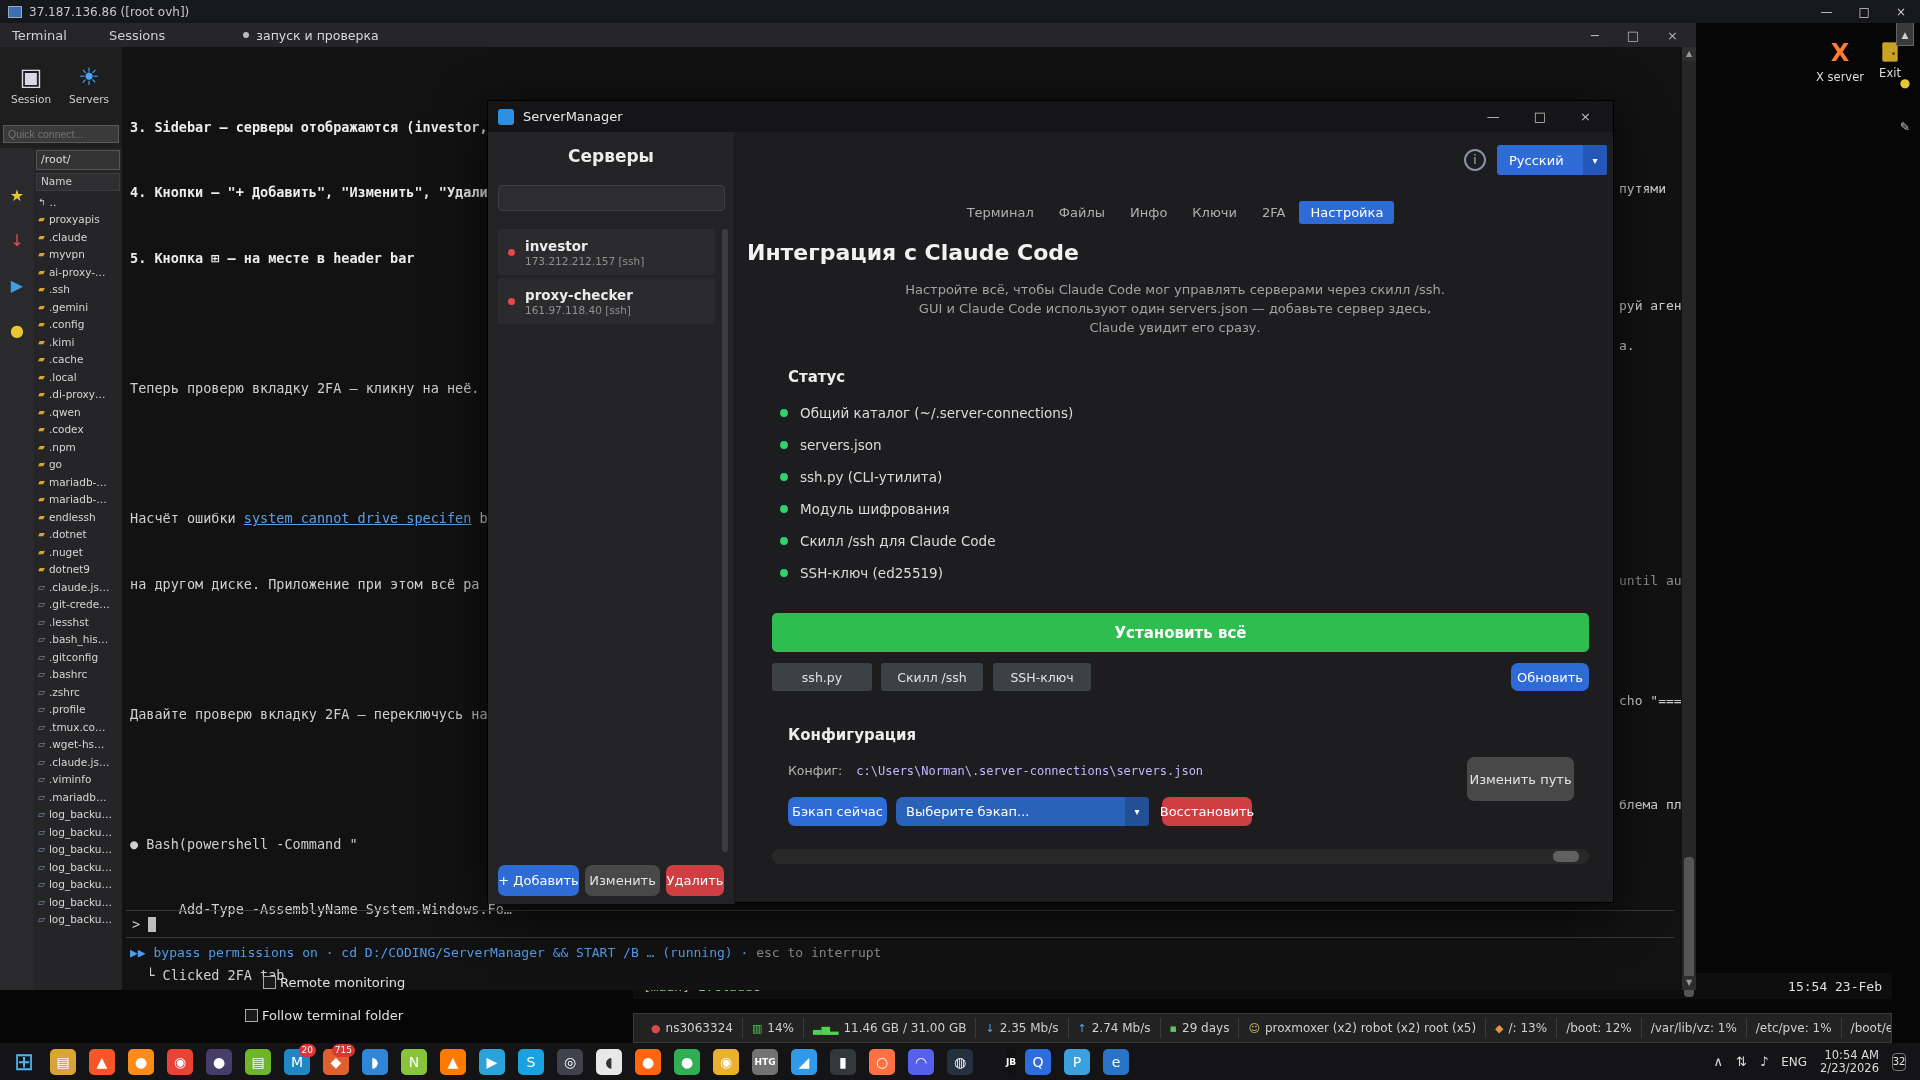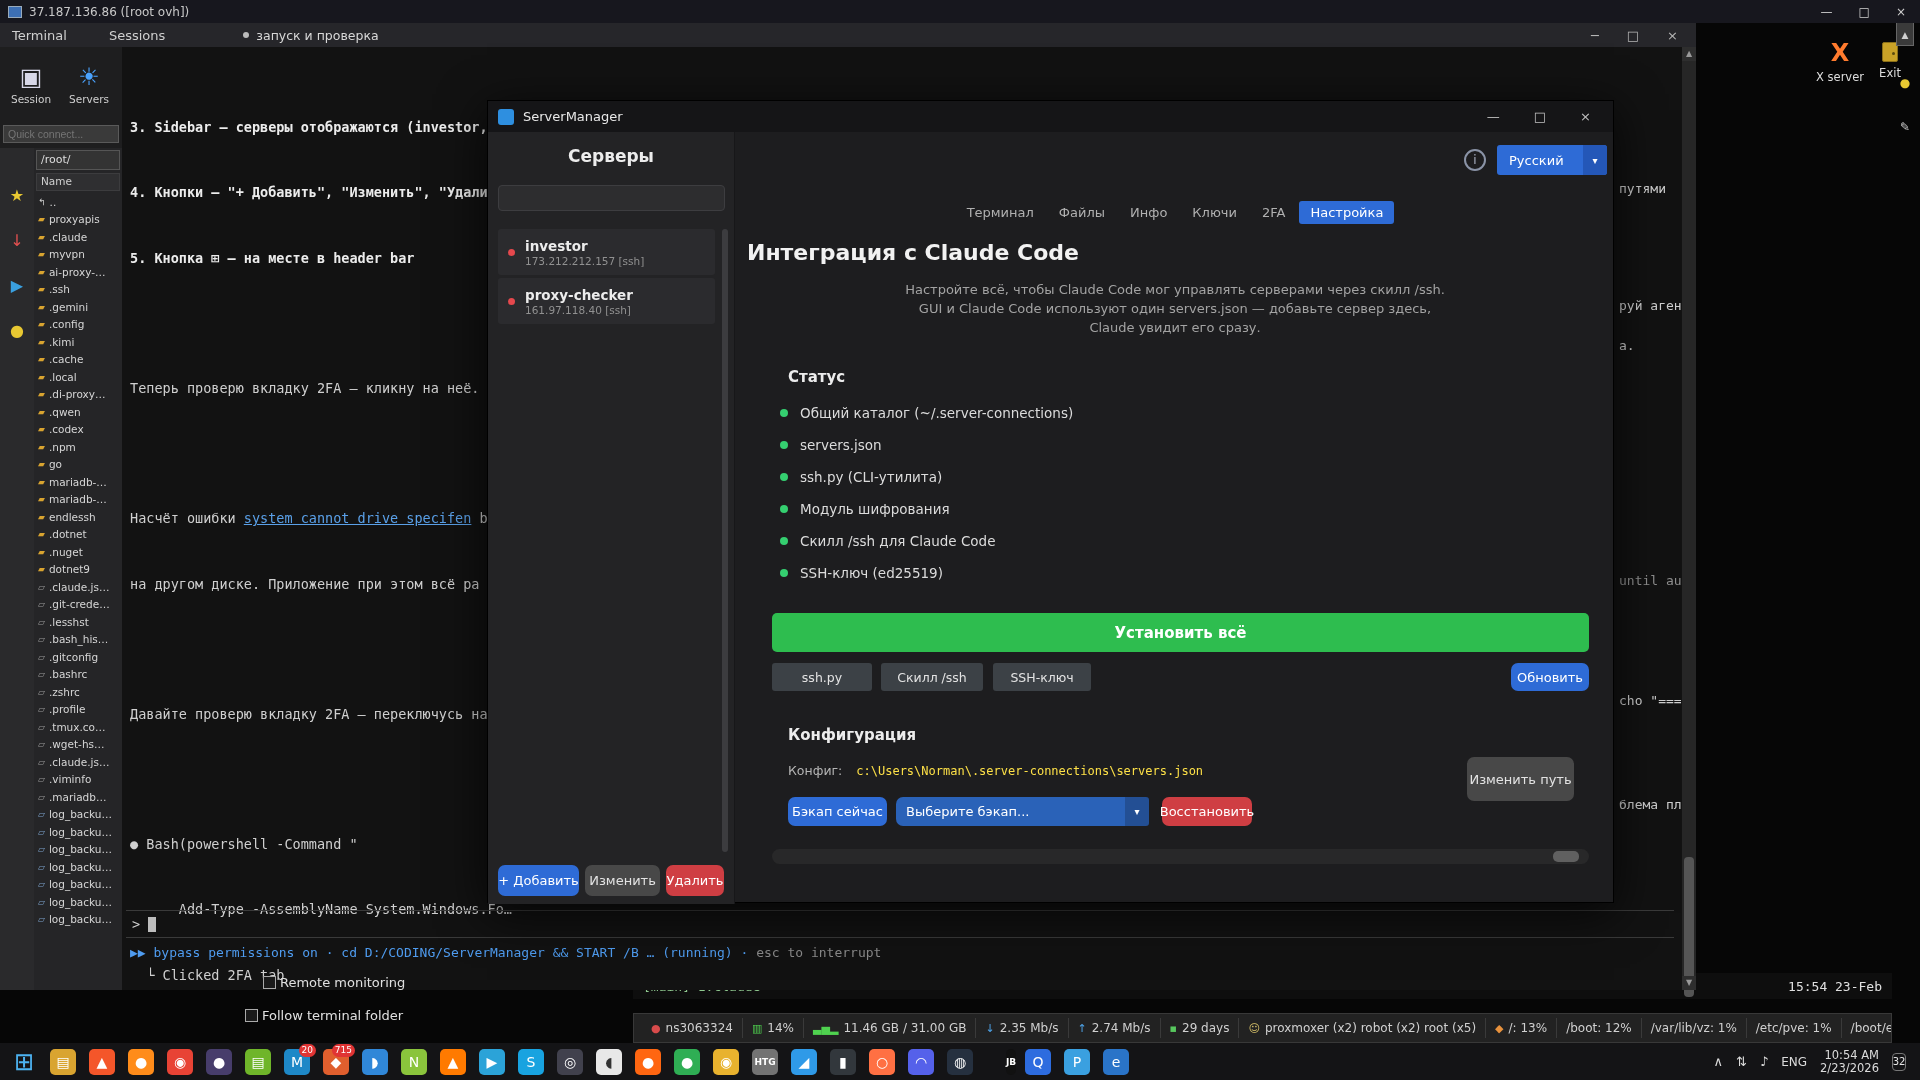--- a/index.html
+++ b/index.html
@@ -134,21 +134,21 @@
 .strow{height:32px;display:flex;align-items:center;gap:12px;font-size:13.5px;color:#dcdcdc}
 .gdot{width:8px;height:8px;border-radius:50%;background:#35cf70}
 #installall{position:absolute;left:37px;top:481px;width:817px;height:39px;background:#2ebd4f;
   border-radius:5px;display:flex;align-items:center;justify-content:center;color:#fff;
   font-size:15px;font-weight:bold}
 .smallbtn{position:absolute;top:531px;height:28px;background:#3c4146;border-radius:3px;
   color:#e3e3e3;font-size:12.5px;display:flex;align-items:center;justify-content:center}
 #cfgtitle{position:absolute;left:53px;top:594px;font-size:15px;font-weight:bold;color:#ececec}
 #cfgrow{position:absolute;left:53px;top:631px;display:flex;align-items:center;gap:14px}
 #cfgrow .lb{font-size:12.5px;color:#b5b5b5}
-#cfgrow .path{font-family:"DejaVu Sans Mono",monospace;font-size:12px;color:#fde047}
+#cfgrow .path{font-family:"DejaVu Sans Mono",monospace;font-size:12px;color:#c4b5fd}
 #hscroll{position:absolute;left:37px;top:717px;width:817px;height:15px;background:#282829;border-radius:8px}
 #hthumb{position:absolute;right:10px;top:2px;width:26px;height:11px;background:#606060;border-radius:5px}
 
 
 #taskbar{left:0;top:1043px;width:1920px;height:37px;background:#141416;z-index:10;
   display:flex;align-items:center}
 #tbicons{display:flex;align-items:center;gap:7px;padding-left:8px}
 .tbi{position:relative;width:32px;height:32px;display:flex;align-items:center;justify-content:center}
 .tbg{width:26px;height:26px;border-radius:5px;display:flex;align-items:center;justify-content:center;
   font-size:14px;color:#fff}

